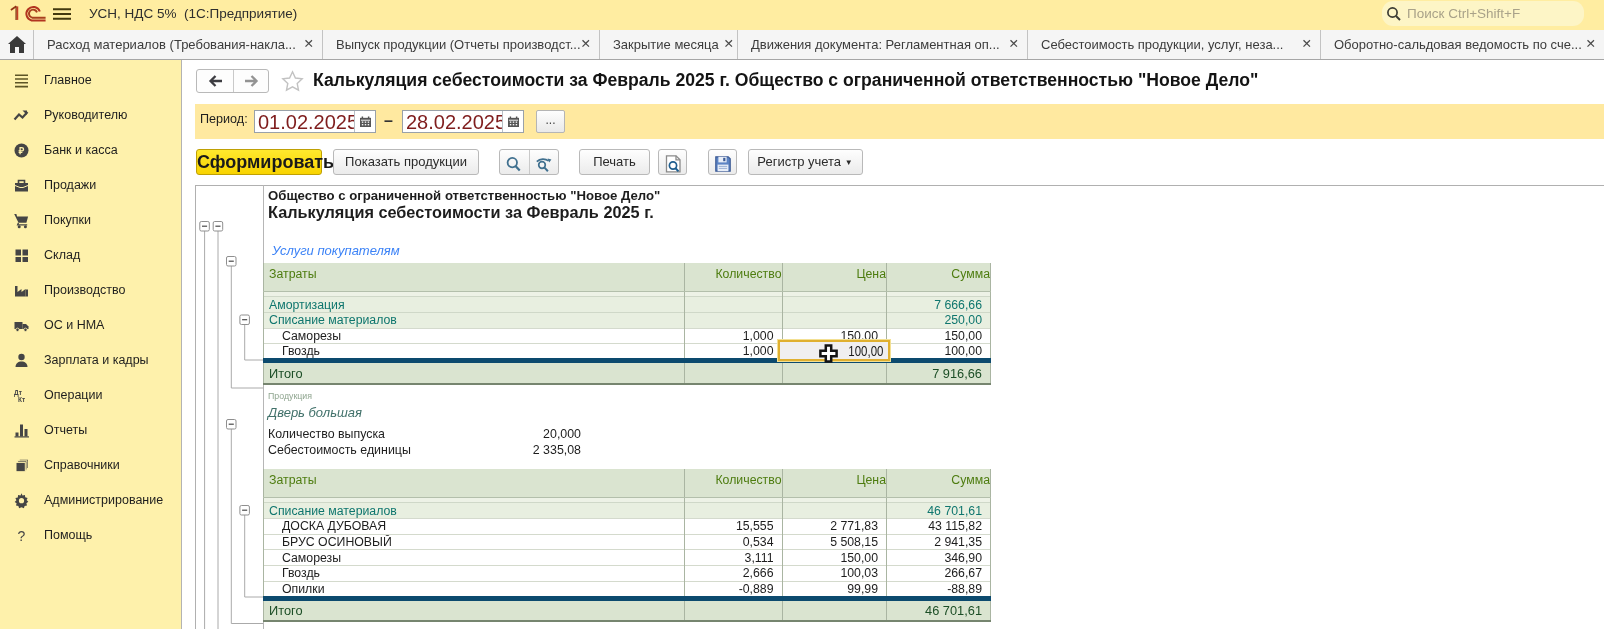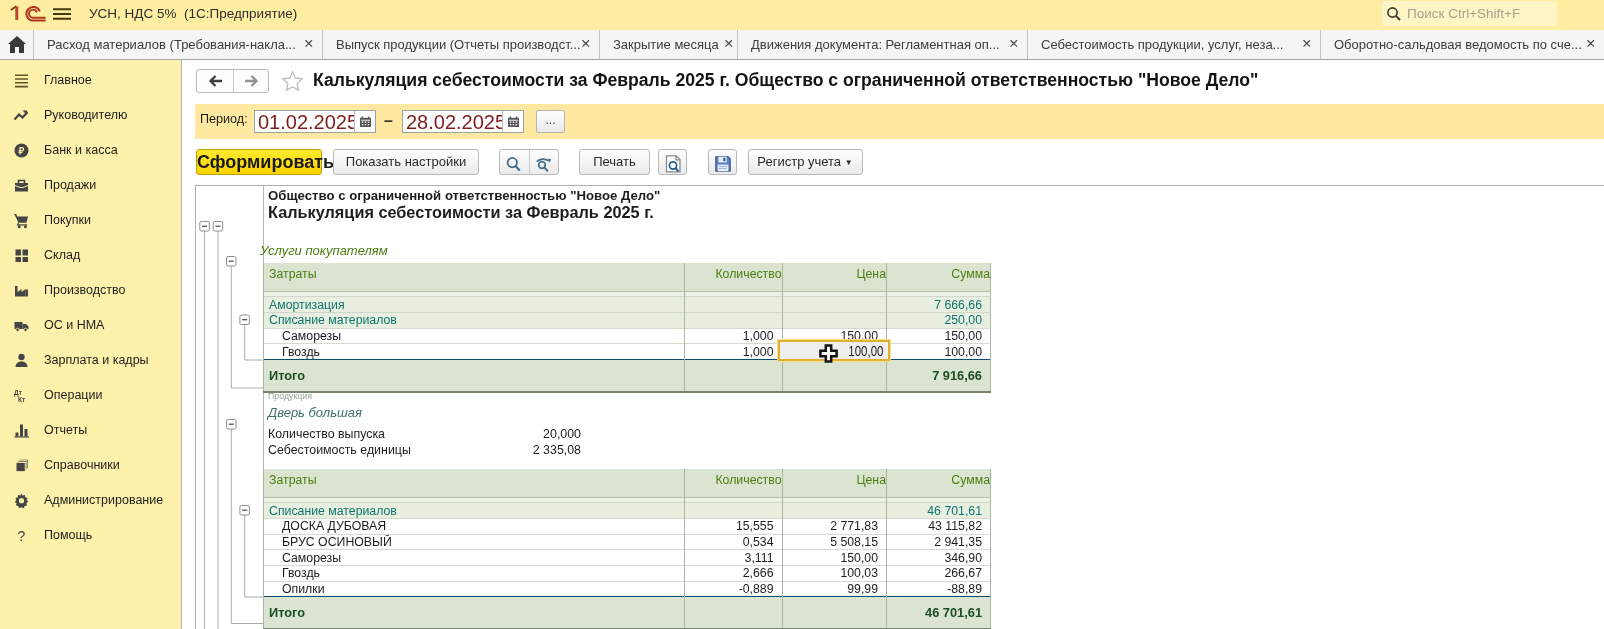--- a/index.html
+++ b/index.html
@@ -1,20 +1,20 @@
 <!DOCTYPE html>
 <html><head><meta charset="utf-8"><style>
 *{margin:0;padding:0;box-sizing:border-box}
 html,body{width:1604px;height:629px;overflow:hidden}
 body{font-family:"Liberation Sans",sans-serif;position:relative;background:#fff;color:#222}
 .abs{position:absolute}
 
 #topbar{position:absolute;left:0;top:0;width:1604px;height:29.5px;background:#ffeda1}
 #apptitle{position:absolute;left:89px;top:0;height:28px;line-height:28px;font-size:13.5px;color:#2e2e2e}
-#search{position:absolute;left:1382px;top:1px;width:175px;height:25px;background:#fdf5c6;border-radius:3px}
+#search{position:absolute;left:1382px;top:1px;width:202px;height:25px;background:#fdf5c6;border-radius:11px}
 #search .ph{position:absolute;left:25px;top:0;height:25px;line-height:26px;font-size:13.5px;color:#a9a289}
 
 #tabbar{position:absolute;left:0;top:29.5px;width:1604px;height:30.5px;background:#f1f1f1;border-bottom:1px solid #a6a6a6;display:flex}
 .tab{height:29.5px;background:#f5f5f5;border-right:1px solid #c3c3c3;position:relative;font-size:13px;color:#3c3c3c;line-height:29px;white-space:nowrap;overflow:hidden}
 .tab .tx{position:absolute;left:13px;top:0}
 .tab .cl{position:absolute;right:8px;top:0;color:#4a4a4a;font-size:12.5px}
 
 #sidebar{position:absolute;left:0;top:60px;width:182px;height:569px;background:#fef1ab;border-right:1px solid #b3b3b3}
 .si{position:absolute;left:44px;font-size:12.5px;color:#1e1e1e;line-height:16px}
 .sic{position:absolute;left:13px;width:17px;height:17px}
@@ -43,21 +43,21 @@
 #report{position:absolute;left:195px;top:185px;width:1409px;height:444px;background:#fff;border-left:1px solid #b0b0b0;border-top:1px solid #b0b0b0}
 #vdiv{position:absolute;left:263px;top:185px;width:1px;height:444px;background:#b6b6b6;z-index:1}
 .rtx{position:absolute;z-index:2;white-space:nowrap}
 
 table.rep{position:absolute;z-index:2;border-collapse:collapse;table-layout:fixed;font-size:12.3px;color:#1d1d1d}
 table.rep td{border-left:1px solid #aab5a2;border-right:1px solid #aab5a2;overflow:hidden;white-space:nowrap;padding:0}
 tr.hdr td{background:#dae4d0;height:28.6px;color:#4d7c0f;border-bottom:1px solid #b3bfab;vertical-align:top;padding-top:4px}
 tr.strip td{background:#edf2e6;height:4.8px}
 tr.grp td{background:#e8efe0;color:#0f766e;height:15.7px;border-top:1px solid #cfd8c8}
 tr.det td{background:#fff;height:15.7px;border-top:1px solid #d4dacd}
-tr.tot td{background:#dae4d0;color:#1c4e26;font-weight:bold;height:32px;font-size:12.8px;border-top:1px solid #0c4a6e;border-bottom:2px solid #76856f}
+tr.tot td{background:#dae4d0;color:#1c4e26;font-weight:normal;height:23px;font-size:12.8px;border-top:5px solid #0c4a6e;border-bottom:2px solid #76856f}
 table.rep td.l{padding-left:5px;text-align:left}
 table.rep td.li{padding-left:18px;text-align:left}
 table.rep td.r{padding-right:8px;text-align:right}
 table.rep td.c{text-align:right}
 </style></head>
 <body>
 <div id="topbar"></div>
 <svg class="abs" style="left:6px;top:2px" width="40" height="22" viewBox="0 0 40 22">
 <g fill="none">
 <path d="M4.9 8 L10.3 4.3" stroke="#933413" stroke-width="1.7"></path>
@@ -233,21 +233,21 @@
           <rect x="5.2" y="6" width="1.6" height="1.4"></rect>
           <rect x="8.4" y="6" width="1.6" height="1.4"></rect>
           <rect x="2" y="8.8" width="1.6" height="1.4"></rect>
           <rect x="5.2" y="8.8" width="1.6" height="1.4"></rect>
           <rect x="8.4" y="8.8" width="1.6" height="1.4"></rect>
         </g>
       </svg></div>
   </div>
 <div id="dots" class="abs" style="left:536px;top:110px;position:absolute">...</div>
 <div class="btn" id="bform">Сформировать</div>
-<div class="btn" id="bsett">Показать настройки</div>
+<div class="btn" id="bsett">Показать продукции</div>
 <div class="btn" id="bpair">
     <div class="dv"></div>
 <svg class="abs" style="left:5px;top:6px" width="17" height="17" viewBox="0 0 17 17">
       <circle cx="7.3" cy="6.6" r="4.7" fill="none" stroke="#40708f" stroke-width="1.8"></circle>
       <path d="M10.7 10.2l4 4.3" stroke="#40708f" stroke-width="2.2"></path>
     </svg>
 <svg class="abs" style="left:35px;top:5px" width="19" height="17" viewBox="0 0 19 17">
       <circle cx="7" cy="10" r="3.3" fill="none" stroke="#40708f" stroke-width="1.7"></circle>
       <path d="M9.5 12.6l3.4 3.6" stroke="#40708f" stroke-width="2"></path>
       <path d="M1.8 6.6C5 3.4 10.2 3.3 13.6 5.9" fill="none" stroke="#40708f" stroke-width="1.7"></path>
@@ -296,21 +296,21 @@
 <path d="M7 41.2h5.1"></path>
       <path d="M20.4 41.2h5.1"></path>
 <path d="M33.7 76.2h5.1"></path>
       <path d="M47.1 134.7h5.1"></path>
 <path d="M33.7 239.2h5.1"></path>
       <path d="M47.1 325.2h5.1"></path>
 </g>
 </svg>
 <div class="rtx" style="left:268px;top:188px;font-size:13.2px;font-weight:bold;color:#1d1d1d">Общество с ограниченной ответственностью "Новое Дело"</div>
 <div class="rtx" style="left:268px;top:203px;font-size:16.3px;font-weight:bold;color:#1d1d1d">Калькуляция себестоимости за Февраль 2025 г.</div>
-<div class="rtx" style="left:260px;top:243px;font-size:13px;font-style:italic;color:#4d7c0f">Услуги покупателям</div>
+<div class="rtx" style="left:272px;top:243px;font-size:13px;font-style:italic;color:#3b82f6">Услуги покупателям</div>
 <table class="rep" style="left:263px;top:263.4px">
 <colgroup>
       <col style="width:420.5px">
       <col style="width:98px">
       <col style="width:104.5px">
       <col style="width:104px">
     </colgroup>
 <tbody>
       <tr class="hdr">
         <td class="l">Затраты</td>

